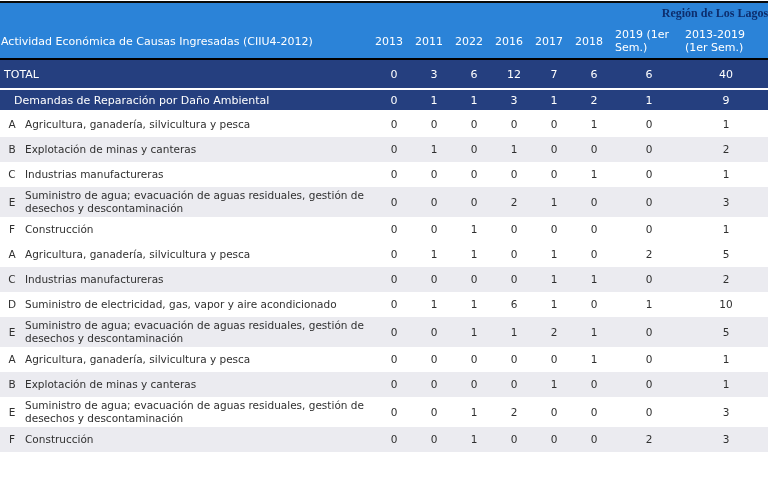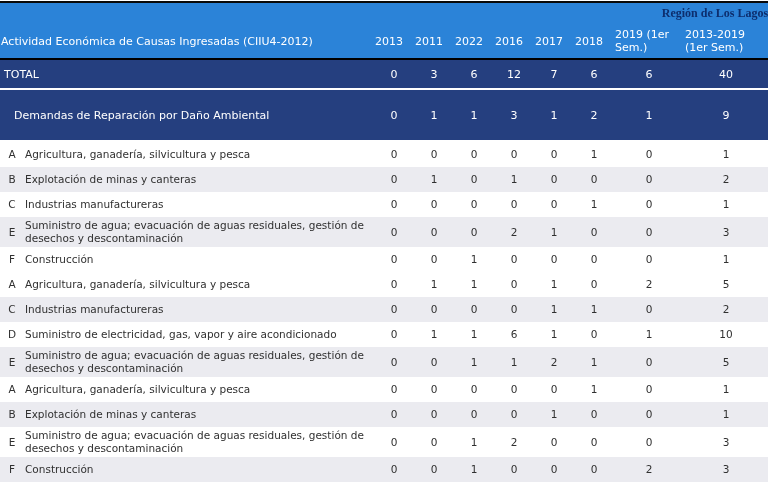--- a/index.html
+++ b/index.html
@@ -63,21 +63,21 @@
     vertical-align: middle;
     padding: 4px;
   }
   tr.total-row td.row-label { padding-left: 4px; }
   tr.section-row td {
     background: var(--navy);
     color: #ffffff;
     font-size: 11px;
     height: 18px;
     vertical-align: middle;
-    padding: 16px;
+    padding: 1px;
     border-top: 2px solid #ffffff;
     border-bottom: 2px solid #ffffff;
   }
   tr.section-row td.row-label { padding-left: 14px; }
   
   tr.data-row td {
     color: #303030;
     font-size: 10.5px;
     height: 21px;
     vertical-align: middle;

